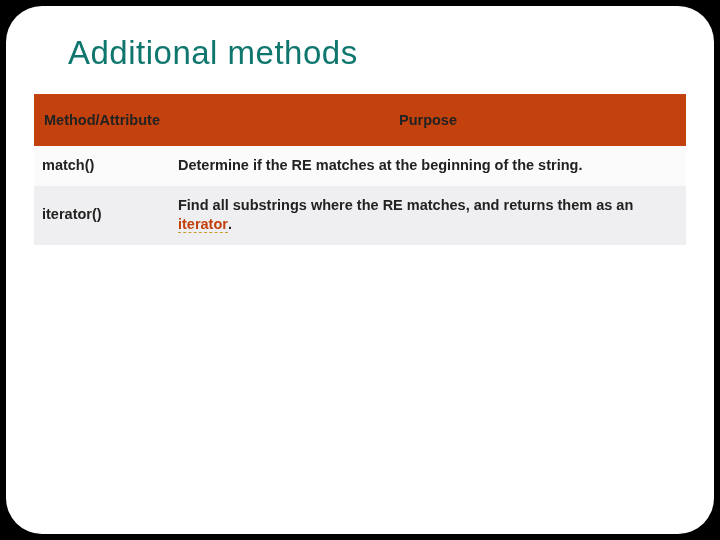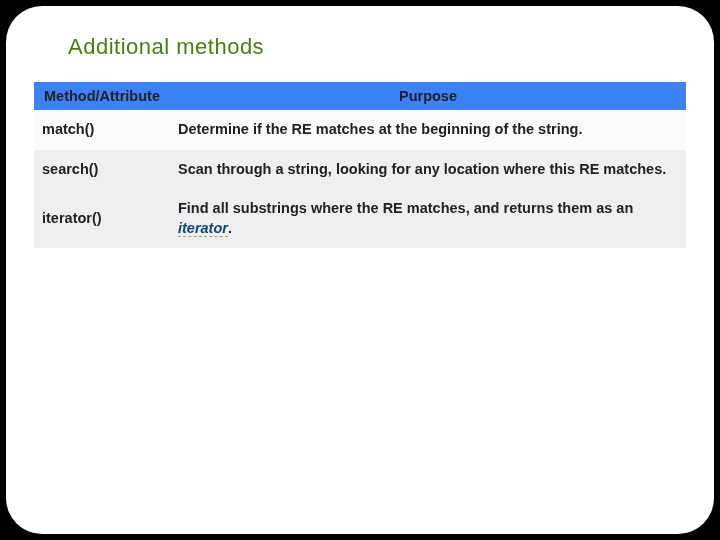--- a/index.html
+++ b/index.html
@@ -12,57 +12,56 @@
     position: relative;
   }
   .slide {
     position: absolute;
     top: 6px; left: 6px; right: 6px; bottom: 6px;
     background: #fff;
     border-radius: 36px;
     padding: 24px 28px 28px 28px;
   }
   .title {
-    font-size: 22px;
-    color: #4d7c0f;
+    font-size: 33px;
+    color: #0f766e;
     margin: 4px 0 22px 34px;
     font-weight: 400;
     letter-spacing: 0.5px;
   }
   table.methods {
     width: 100%;
     border-collapse: collapse;
     font-size: 14.5px;
     color: #222;
   }
   table.methods th {
-    background: #3b82f6;
+    background: #c2410c;
     font-weight: 700;
-    padding: 6px 10px;
+    padding: 18px 10px;
     text-align: center;
     vertical-align: middle;
   }
   table.methods th.col-method {
     width: 120px;
   }
   table.methods td {
     padding: 10px 10px 10px 8px;
     vertical-align: middle;
     line-height: 1.35;
     font-weight: 600;
   }
   table.methods td.method-cell {
     width: 120px;
     font-weight: 600;
   }
   tr.odd  { background: #fcfbfc; margin-top: 13px; }
   tr.even { background: #efeef0; }
   .iter-link {
-    color: #0c4a6e;
-    font-style: italic;
+    color: #c2410c;
     text-decoration: underline;
     font-weight: 700;
     text-decoration-line: underline;
     border-bottom: 1px dashed #c69a2d;
     text-decoration: none;
   }
 </style>
 </head>
 <body>
 
@@ -75,24 +74,20 @@
         <th class="col-method">Method/Attribute</th>
         <th>Purpose</th>
       </tr>
     </thead>
     <tbody>
       <tr class="odd">
         <td class="method-cell">match()</td>
         <td>Determine if the RE matches at the beginning of the string.</td>
       </tr>
       <tr class="even">
-        <td class="method-cell">search()</td>
-        <td>Scan through a string, looking for any location where this RE matches.</td>
-      </tr>
-      <tr class="even">
         <td class="method-cell">iterator()</td>
         <td>
           <span>Find all substrings where the RE matches, and returns them as an </span><a href="#" class="iter-link">iterator</a><span>.</span>
         </td>
       </tr>
     </tbody>
   </table>
 </div>
 
 </body></html>

